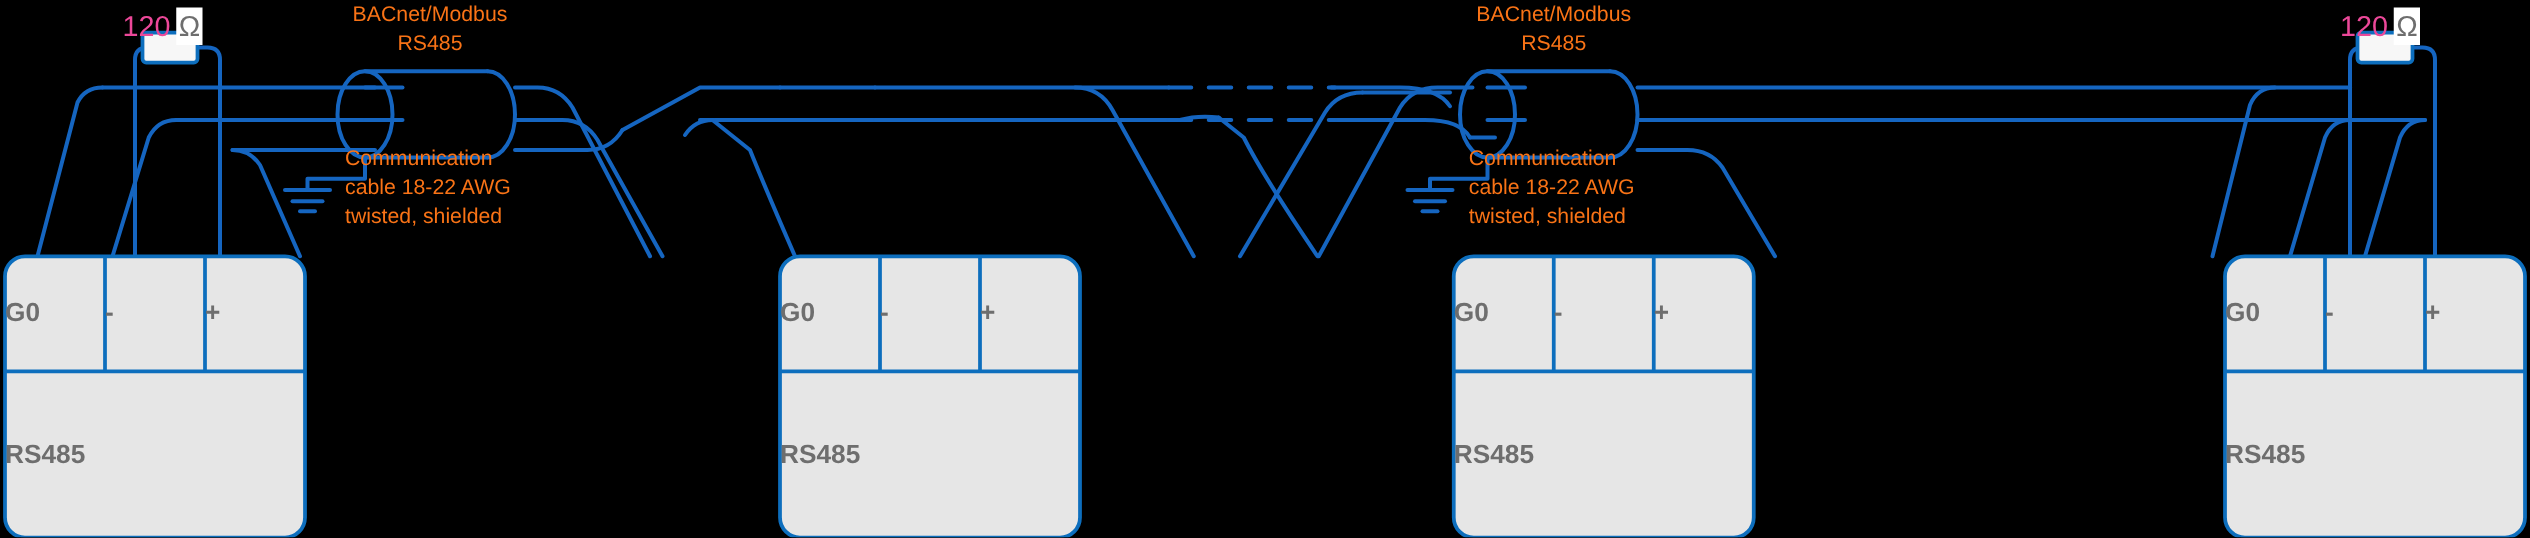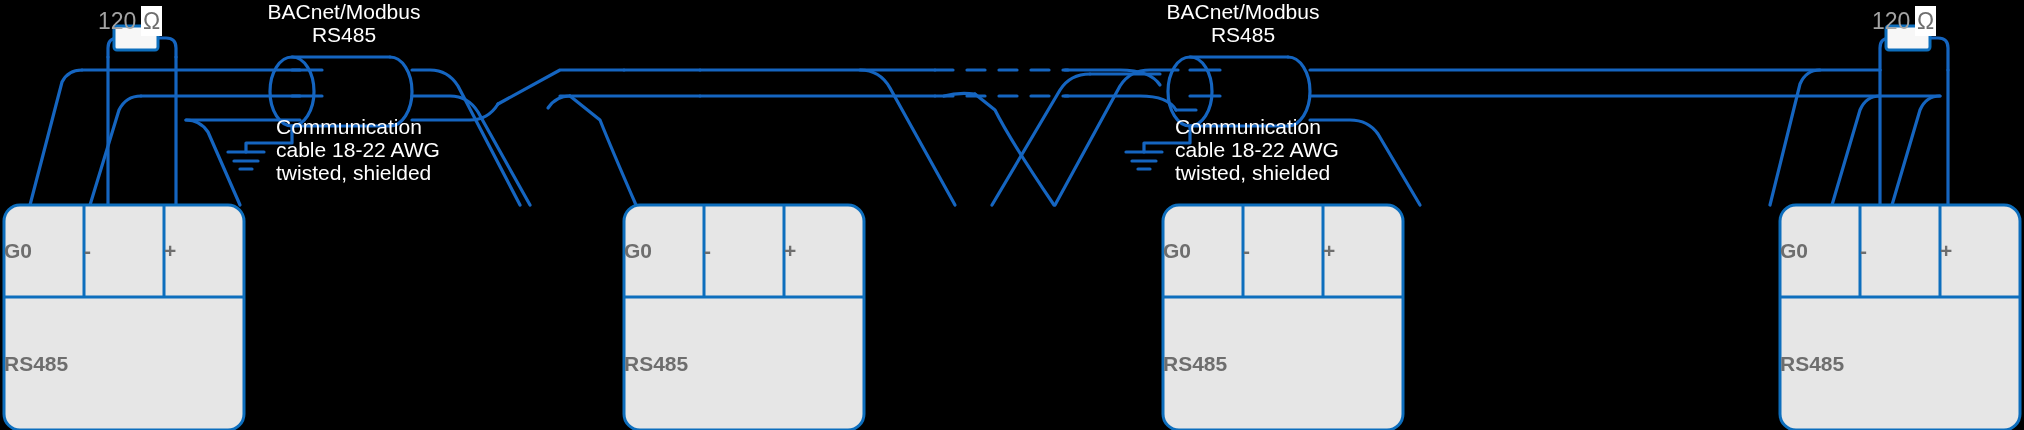--- a/index.html
+++ b/index.html
@@ -1,28 +1,28 @@
 <!DOCTYPE html>
 <html><head>
 <meta charset="utf-8">
 <title>RS485 Daisy-Chain Wiring Diagram</title>
 <style>
   html,body{margin:0;padding:0;background:#000;}
   body{width:2024px;height:430px;overflow:hidden;
        font-family:"Liberation Sans","DejaVu Sans",sans-serif;}
   #stage{position:relative;width:2024px;height:430px;background:#000;}
   #stage svg{position:absolute;left:0;top:0;}
-  .lbl{position:absolute;color:#ffffff;font-size:21px;line-height:26px;
+  .lbl{position:absolute;color:#f97316;font-size:17px;line-height:26px;
        text-align:center;white-space:pre;pointer-events:none;}
   .lbl-left{text-align:right;}
   .term-txt{position:absolute;color:#6e6e6e;font-size:21px;font-weight:bold;
             text-align:left;width:100%;top:50%;transform:translateY(-50%);}
   .ohm-box{position:absolute;background:#ffffff;color:#6e6e6e;font-size:23px;
            line-height:30px;padding:0 2px;}
-  .ohm-num{position:absolute;color:#a3a3a3;font-size:23px;line-height:30px;}
+  .ohm-num{position:absolute;color:#ec4899;font-size:23px;line-height:30px;}
 </style>
 </head>
 <body>
 
 <div id="stage">
 
 <svg width="2024" height="430" viewBox="0 0 2024 430">
   <g fill="none" stroke="#1565c0" stroke-width="3.2" stroke-linecap="round" stroke-linejoin="round">
 
     <g>

